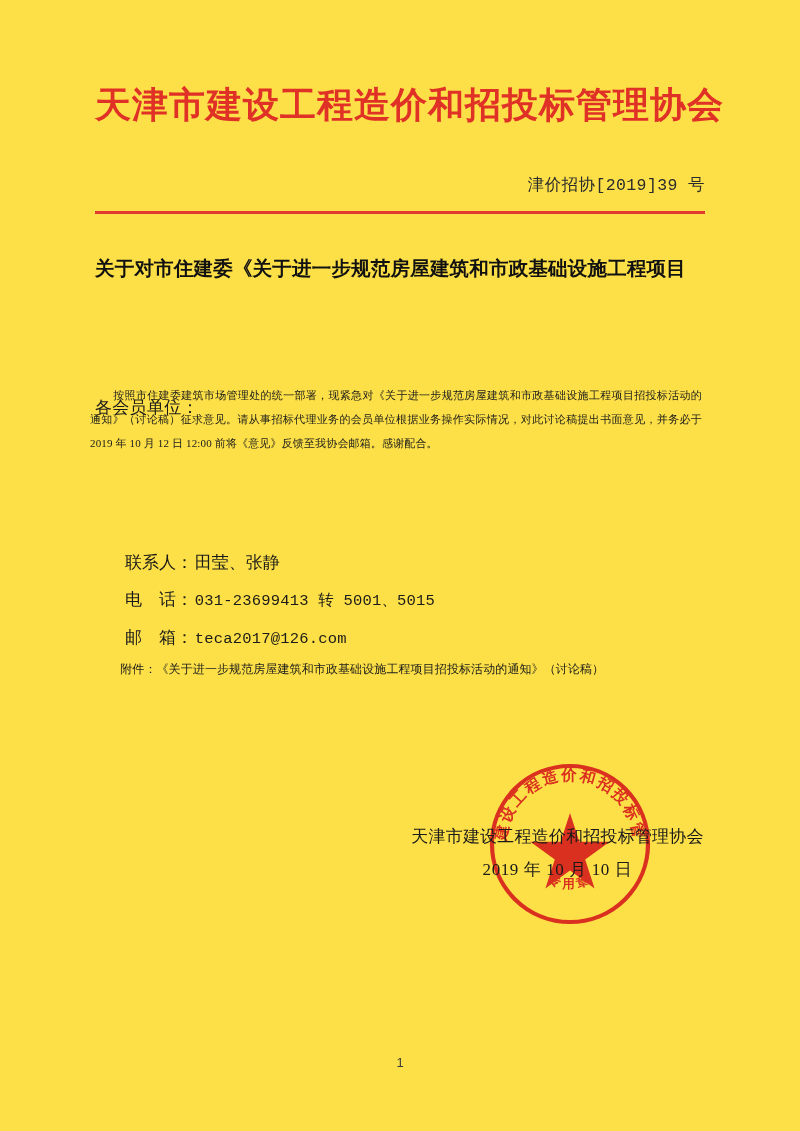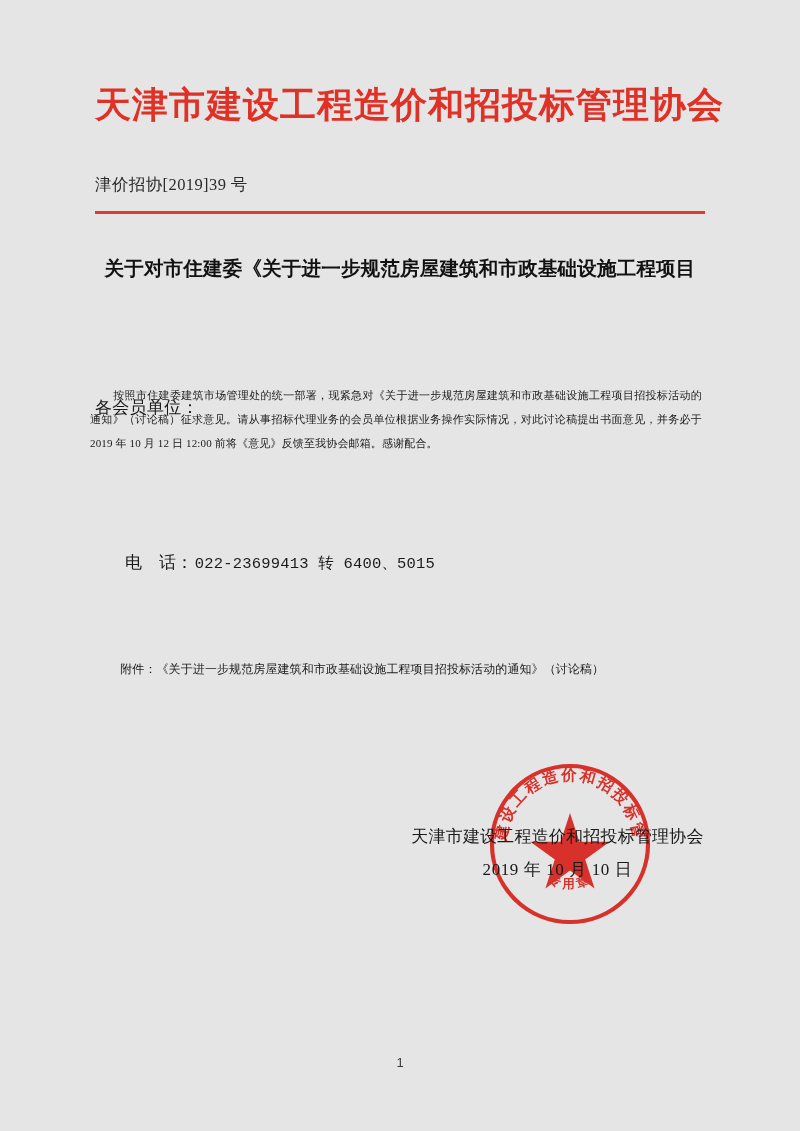--- a/index.html
+++ b/index.html
@@ -12,21 +12,21 @@
     height: 1131px;
     position: relative;
     font-family: "Liberation Serif", "DejaVu Serif", serif;
     color: #1a1a1a;
     overflow: hidden;
   }
 
   .page {
     position: absolute;
     inset: 0;
-    background: #e5e5e5;
+    background: #fde047;
   }
 
   
   .masthead {
     position: absolute;
     left: 95px;
     top: 84px;
     width: 610px;
     text-align: center;
   }
@@ -38,42 +38,43 @@
     color: #e03127;
     line-height: 1.18;
     white-space: nowrap;
   }
 
   .doc-number {
     position: absolute;
     left: 95px;
     top: 174px;
     width: 610px;
-    text-align: left;
+    text-align: right;
     font-size: 16.5px;
     letter-spacing: 0.4px;
     color: #2b2b2b;
+    font-family: Liberation Mono, monospace;
   }
 
   .red-rule {
     position: absolute;
     left: 95px;
     top: 211px;
     width: 610px;
     height: 3px;
     background: #e03a31;
   }
 
   
   .doc-title {
     position: absolute;
     left: 95px;
     top: 250px;
     width: 610px;
-    text-align: center;
+    text-align: left;
     font-size: 19.5px;
     font-weight: 700;
     line-height: 1.95;
     letter-spacing: 0.2px;
     color: #111;
   }
   .doc-title .tl {
     display: block;
     white-space: nowrap;
   }
@@ -193,21 +194,27 @@
   <div class="doc-title">
     <span class="tl">关于对市住建委《关于进一步规范房屋建筑和市政基础设施工程项目</span>
   </div>
 
   <div class="salutation">各会员单位：</div>
 
   <div class="body-para"><span class="indent"></span><span>按照市住建委建筑市场管理处的统一部署，现紧急对《关于进一步规范房屋建筑和市政基础设施工程项目招投标活动的通知》（讨论稿）征求意见。请从事招标代理业务的会员单位根据业务操作实际情况，对此讨论稿提出书面意见，并务必于 2019 年 10 月 12 日 12:00 前将《意见》反馈至我协会邮箱。感谢配合。</span></div>
 
   <div class="contacts">
     <div class="contact-row">
-      <span class="contact-label">电　话：</span><span class="contact-value-mono">022-23699413 转 6400、5015</span>
+      <span class="contact-label">联系人：</span><span>田莹、张静</span>
+    </div>
+    <div class="contact-row">
+      <span class="contact-label">电　话：</span><span class="contact-value-mono">031-23699413 转 5001、5015</span>
+    </div>
+    <div class="contact-row">
+      <span class="contact-label">邮　箱：</span><span class="contact-value-mono">teca2017@126.com</span>
     </div>
   </div>
 
   <div class="attachment"><span class="indent"></span><span>附件：《关于进一步规范房屋建筑和市政基础设施工程项目招投标活动的通知》（讨论稿）</span></div>
 
   <div class="seal">
     <svg viewBox="0 0 164 164" xmlns="http://www.w3.org/2000/svg">
       <defs>
         <path id="sealArcTop" d="M 82,82 m -64,0 a 64,64 0 1 1 128,0" fill="none"></path>
         <path id="sealArcBottom" d="M 82,82 m -44,0 a 44,44 0 1 0 88,0" fill="none"></path>

